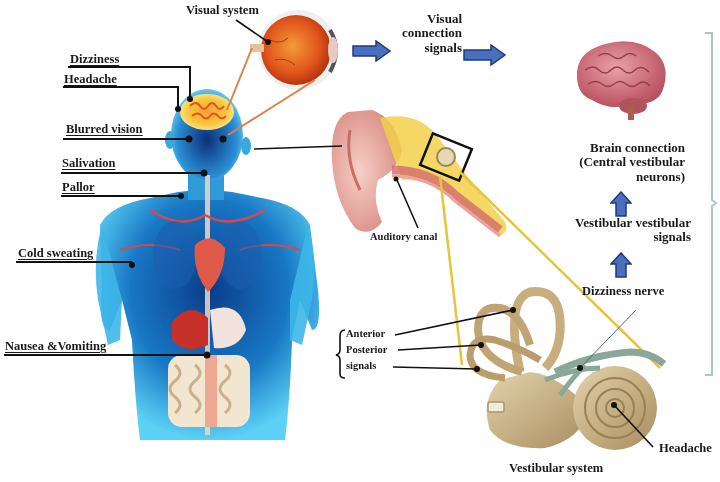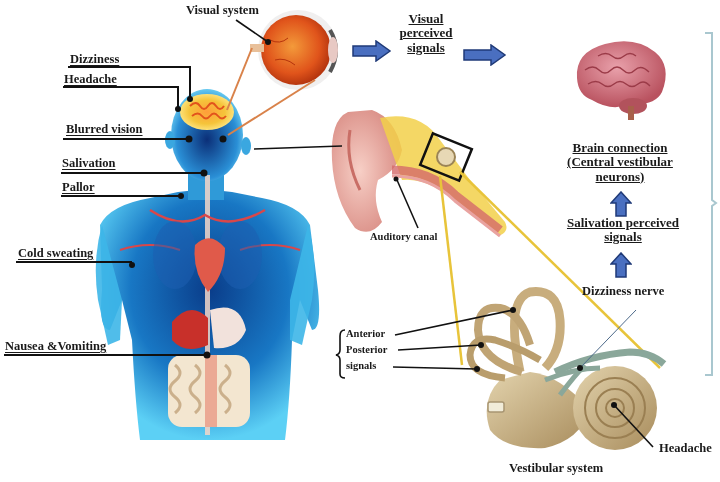--- a/index.html
+++ b/index.html
@@ -2,21 +2,21 @@
 <html><head>
 <meta charset="utf-8">
 <style>
   html, body { margin: 0; padding: 0; background: #ffffff; }
   body { width: 720px; height: 482px; position: relative; overflow: hidden;
          font-family: "Liberation Serif", "DejaVu Serif", serif; }
   #stage { position: absolute; left: 0; top: 0; width: 720px; height: 482px; }
   .lbl { position: absolute; font-weight: bold; color: #1a1a1a; white-space: nowrap;
          font-family: "Liberation Serif", "DejaVu Serif", serif; line-height: 1.1; }
   .sym { font-size: 12.5px; text-decoration: underline; text-underline-offset: 2px; text-align: center; }
-  .flow { font-size: 13px; text-align: center; text-decoration: underline; }
+  .flow { font-size: 13px; text-align: right; }
   .small { font-size: 10.5px; }
   .mid { font-size: 12.5px; }
 </style>
 </head>
 <body>
 
 <div id="stage">
 
   <svg width="720" height="482" viewBox="0 0 720 482" style="position:absolute;left:0;top:0">
     <defs>
@@ -208,31 +208,31 @@
   <div class="lbl sym" style="left:64px;top:73px">Headache</div>
   <div class="lbl sym" style="left:66px;top:123px">Blurred vision</div>
   <div class="lbl sym" style="left:62px;top:157px">Salivation</div>
   <div class="lbl sym" style="left:62px;top:181px">Pallor</div>
   <div class="lbl sym" style="left:18px;top:247px">Cold sweating</div>
   <div class="lbl sym" style="left:5px;top:340px">Nausea &amp;Vomiting</div>
 
   <div class="lbl mid" style="left:186px;top:4px">Visual system</div>
   <div class="lbl flow" style="left:390px;top:12px;width:72px">
     <div>Visual</div>
-    <div>perceived</div>
+    <div>connection</div>
     <div>signals</div>
   </div>
 
   <div class="lbl flow" style="left:555px;top:141px;width:130px">
     <div>Brain connection</div>
     <div>(Central vestibular</div>
     <div>neurons)</div>
   </div>
   <div class="lbl flow" style="left:555px;top:216px;width:136px">
-    <div>Salivation perceived</div>
+    <div>Vestibular vestibular</div>
     <div>signals</div>
   </div>
   <div class="lbl mid" style="left:582px;top:285px">Dizziness nerve</div>
 
   <div class="lbl small" style="left:370px;top:231px">Auditory canal</div>
 
   <div class="lbl small" style="left:346px;top:328px">Anterior</div>
   <div class="lbl small" style="left:346px;top:344px">Posterior</div>
   <div class="lbl small" style="left:346px;top:360px">signals</div>
   <div class="lbl mid" style="left:659px;top:442px">Headache</div>

